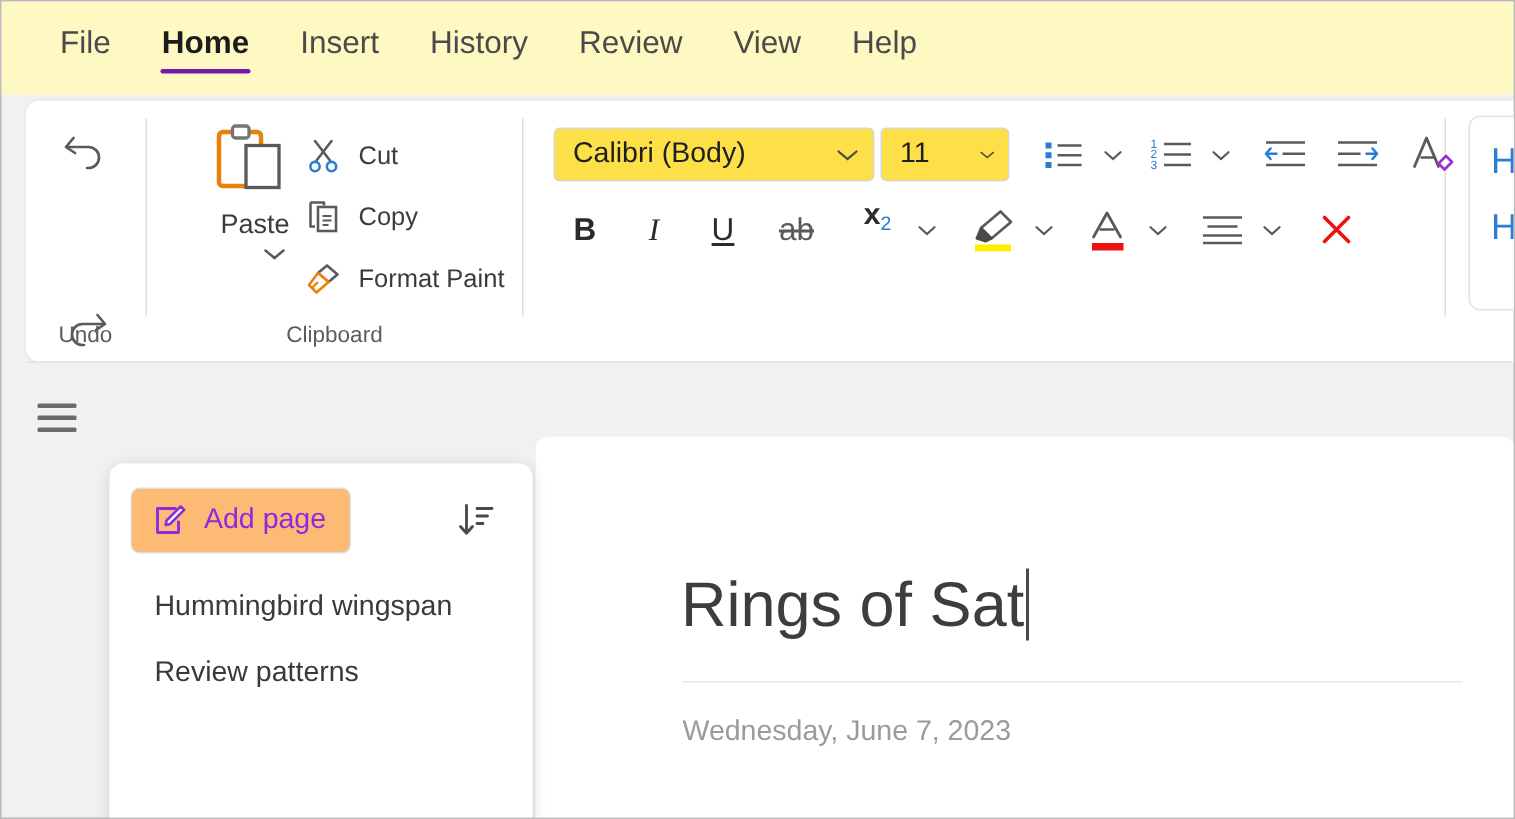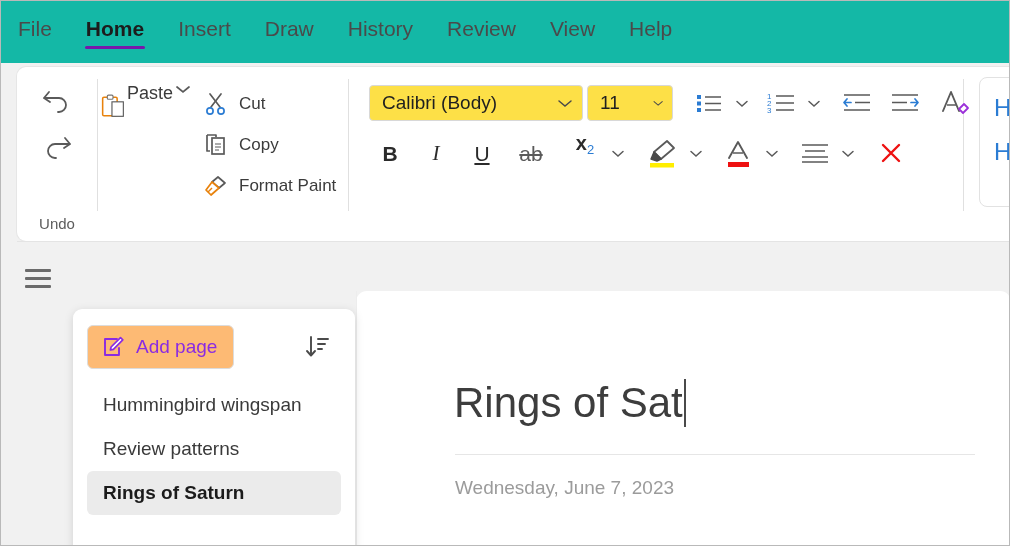--- a/index.html
+++ b/index.html
@@ -6,46 +6,46 @@
   body{
     width:1010px;height:546px;overflow:hidden;
     font-family:"Liberation Sans","DejaVu Sans",sans-serif;
     background:#f1f1f1;
     -webkit-font-smoothing:antialiased;
   }
   #app{position:relative;width:1010px;height:546px;background:#f1f1f1;overflow:hidden;
        border:1px solid #b9b9b9;box-sizing:border-box;}
 
   
-  .tabstrip{position:absolute;left:0;top:0;width:1010px;height:62px;background:#14b8a6;
-            display:flex;align-items:center;box-sizing:border-box;text-align:right;}
+  .tabstrip{position:absolute;left:0;top:0;width:1010px;height:62px;background:#fef9c3;
+            display:flex;align-items:center;padding-left:22px;box-sizing:border-box;text-align:right;}
   .tab{position:relative;font-size:21px;color:#4a4a4a;padding:4px 17px 10px 17px;
        cursor:pointer;white-space:nowrap;}
   .tab.active{color:#1c1c1c;font-weight:bold;}
   .tab.active:after{content:"";position:absolute;left:16px;right:16px;bottom:2px;
        height:3px;background:#7719aa;border-radius:2px;}
 
   
   .ribbon{position:absolute;left:16px;top:66px;width:1040px;height:174px;
           background:#ffffff;border-radius:9px;box-shadow:0 0 0 1px #e6e6e6;
           display:flex;align-items:stretch;overflow:hidden;}
   .group{position:relative;display:flex;flex-direction:column;align-items:center;
          justify-content:flex-start;padding-top:10px;box-sizing:border-box;height:100%;}
   .group-label{position:absolute;bottom:9px;left:0;right:0;text-align:center;
                font-size:15px;color:#5c5c5c;}
   .vsep{width:1px;background:#e0e0e0;margin:12px 0 30px 0;align-self:stretch;}
 
   
-  .g-undo{width:80px;align-items:center;}
+  .g-undo{width:80px;align-items:center;justify-content:space-between;}
   .arrowbtn{width:46px;height:46px;display:flex;align-items:center;justify-content:center;
             border-radius:4px;cursor:pointer;}
 
   
   .g-clip{width:250px;flex-direction:row;align-items:flex-start;padding-top:12px;}
-  .pastecol{width:95px;display:flex;flex-direction:row;align-items:flex-start;cursor:pointer;}
+  .pastecol{width:95px;display:flex;flex-direction:column;align-items:flex-end;cursor:pointer;}
   .paste-label{font-size:18px;color:#3b3b3b;margin-top:4px;}
   .paste-chev{margin-top:2px;}
   .cliplist{display:flex;flex-direction:column;padding-top:4px;}
   .clipitem{display:flex;align-items:center;height:41px;cursor:pointer;padding:0 6px;
             border-radius:4px;}
   .clipitem .ic{width:34px;display:flex;align-items:center;justify-content:center;}
   .clipitem .lbl{font-size:17px;color:#3b3b3b;margin-left:6px;white-space:nowrap;}
 
   
   .g-font{width:614px;align-items:flex-start;padding-left:20px;padding-top:14px;}
@@ -105,21 +105,20 @@
 </style>
 </head>
 <body>
 
 <div id="app">
 
   <div class="tabstrip">
     <div class="tab">File</div>
     <div class="tab active">Home</div>
     <div class="tab">Insert</div>
-    <div class="tab">Draw</div>
     <div class="tab">History</div>
     <div class="tab">Review</div>
     <div class="tab">View</div>
     <div class="tab">Help</div>
   </div>
 
   <div class="ribbon">
 
     <div class="group g-undo">
       <div class="arrowbtn">
@@ -180,20 +179,21 @@
           <span class="ic">
             <svg width="26" height="26" viewBox="0 0 26 26">
               <path d="M15 4 L22 10 L16 15 L9 9 Z" fill="#ffffff" stroke="#5a5a5a" stroke-width="1.7" stroke-linejoin="round"></path>
               <path d="M9 9 L3 17 L8 22 L16 15 Z" fill="#ffffff" stroke="#e8820c" stroke-width="1.7" stroke-linejoin="round"></path>
               <path d="M5 19 L9 15" stroke="#e8820c" stroke-width="1.5"></path>
             </svg>
           </span>
           <span class="lbl">Format Paint</span>
         </div>
       </div>
+      <div class="group-label">Clipboard</div>
     </div>
 
     <div class="vsep"></div>
 
     <div class="group g-font">
 
       <div class="frow">
         <div class="combo fontname">
           <span class="cv">Calibri (Body)</span>
           <svg width="18" height="12" viewBox="0 0 18 12">
@@ -366,17 +366,16 @@
         <svg width="26" height="26" viewBox="0 0 26 26">
           <path d="M7 3 V21" stroke="#4a4a4a" stroke-width="1.9" stroke-linecap="round"></path>
           <path d="M3 17 L7 21.5 L11 17" fill="none" stroke="#4a4a4a" stroke-width="1.9" stroke-linecap="round" stroke-linejoin="round"></path>
           <path d="M14 5 h10 M14 10 h7 M14 15 h4" stroke="#4a4a4a" stroke-width="1.9" stroke-linecap="round"></path>
         </svg>
       </div>
     </div>
     <div class="pl-items">
       <div class="plitem">Hummingbird wingspan</div>
       <div class="plitem">Review patterns</div>
-      <div class="plitem selected">Rings of Saturn</div>
     </div>
   </div>
 
 </div>
 
 </body></html>

